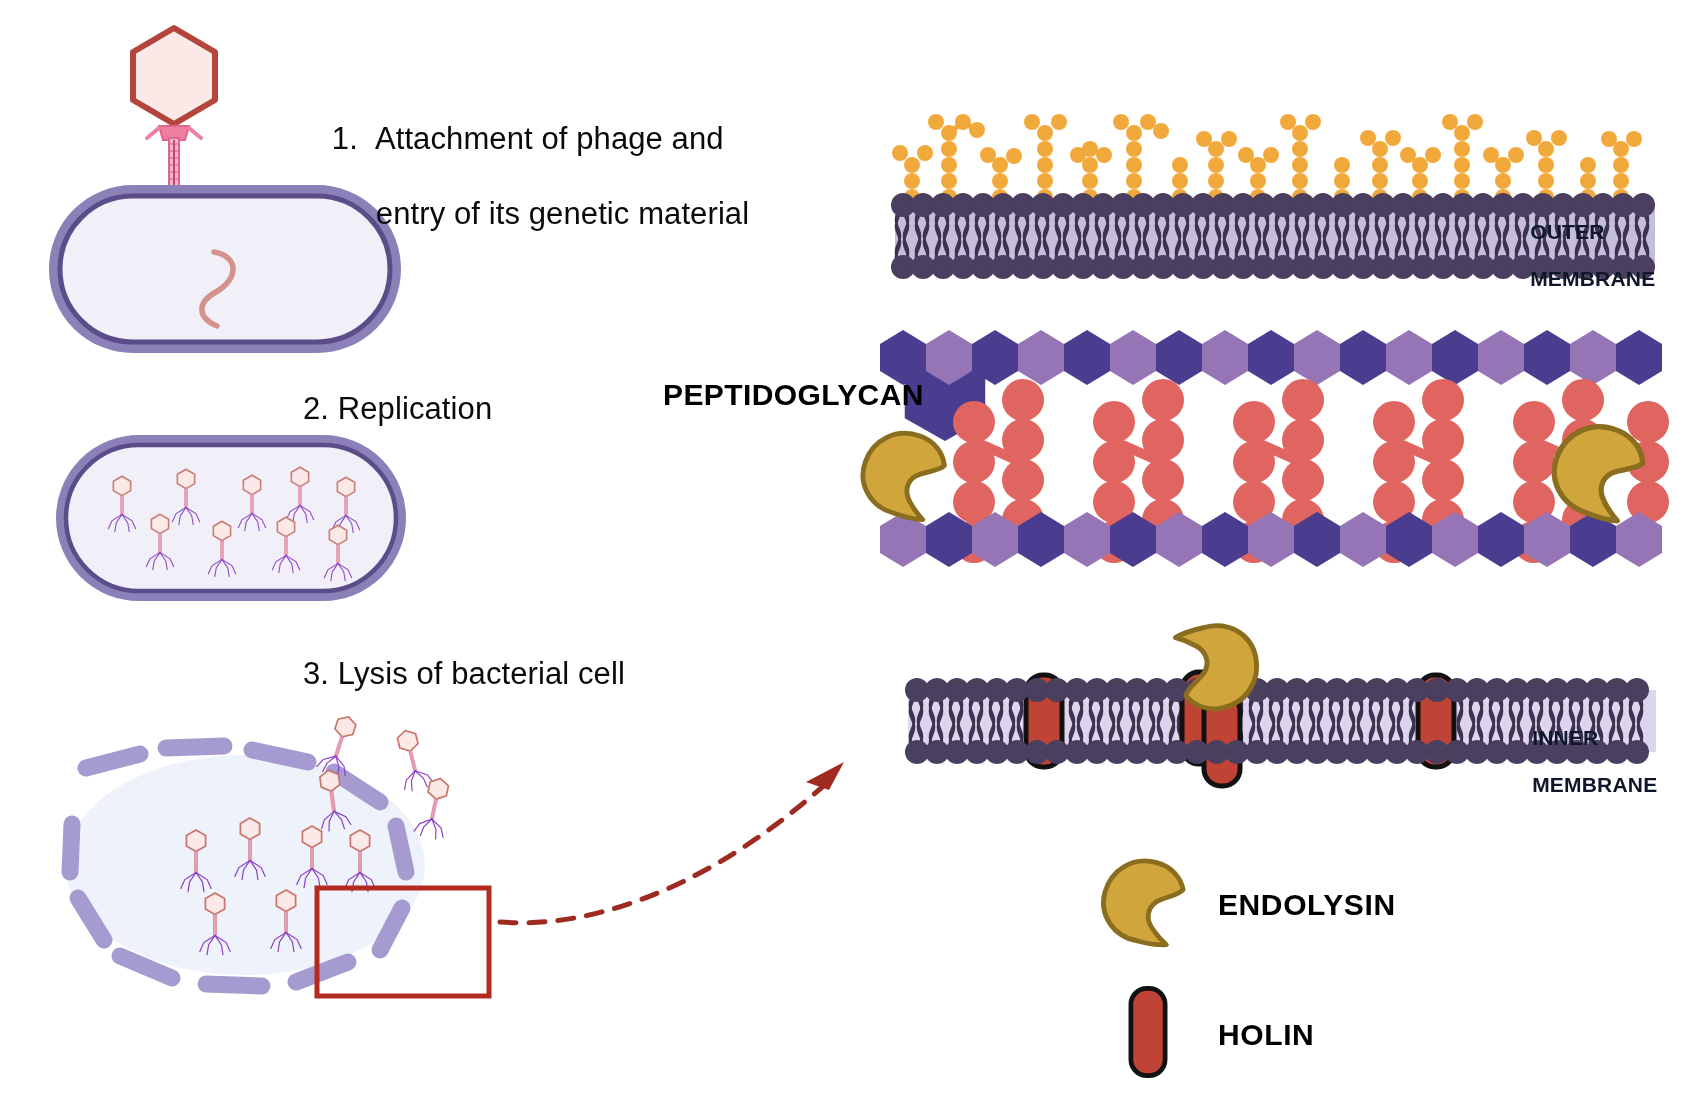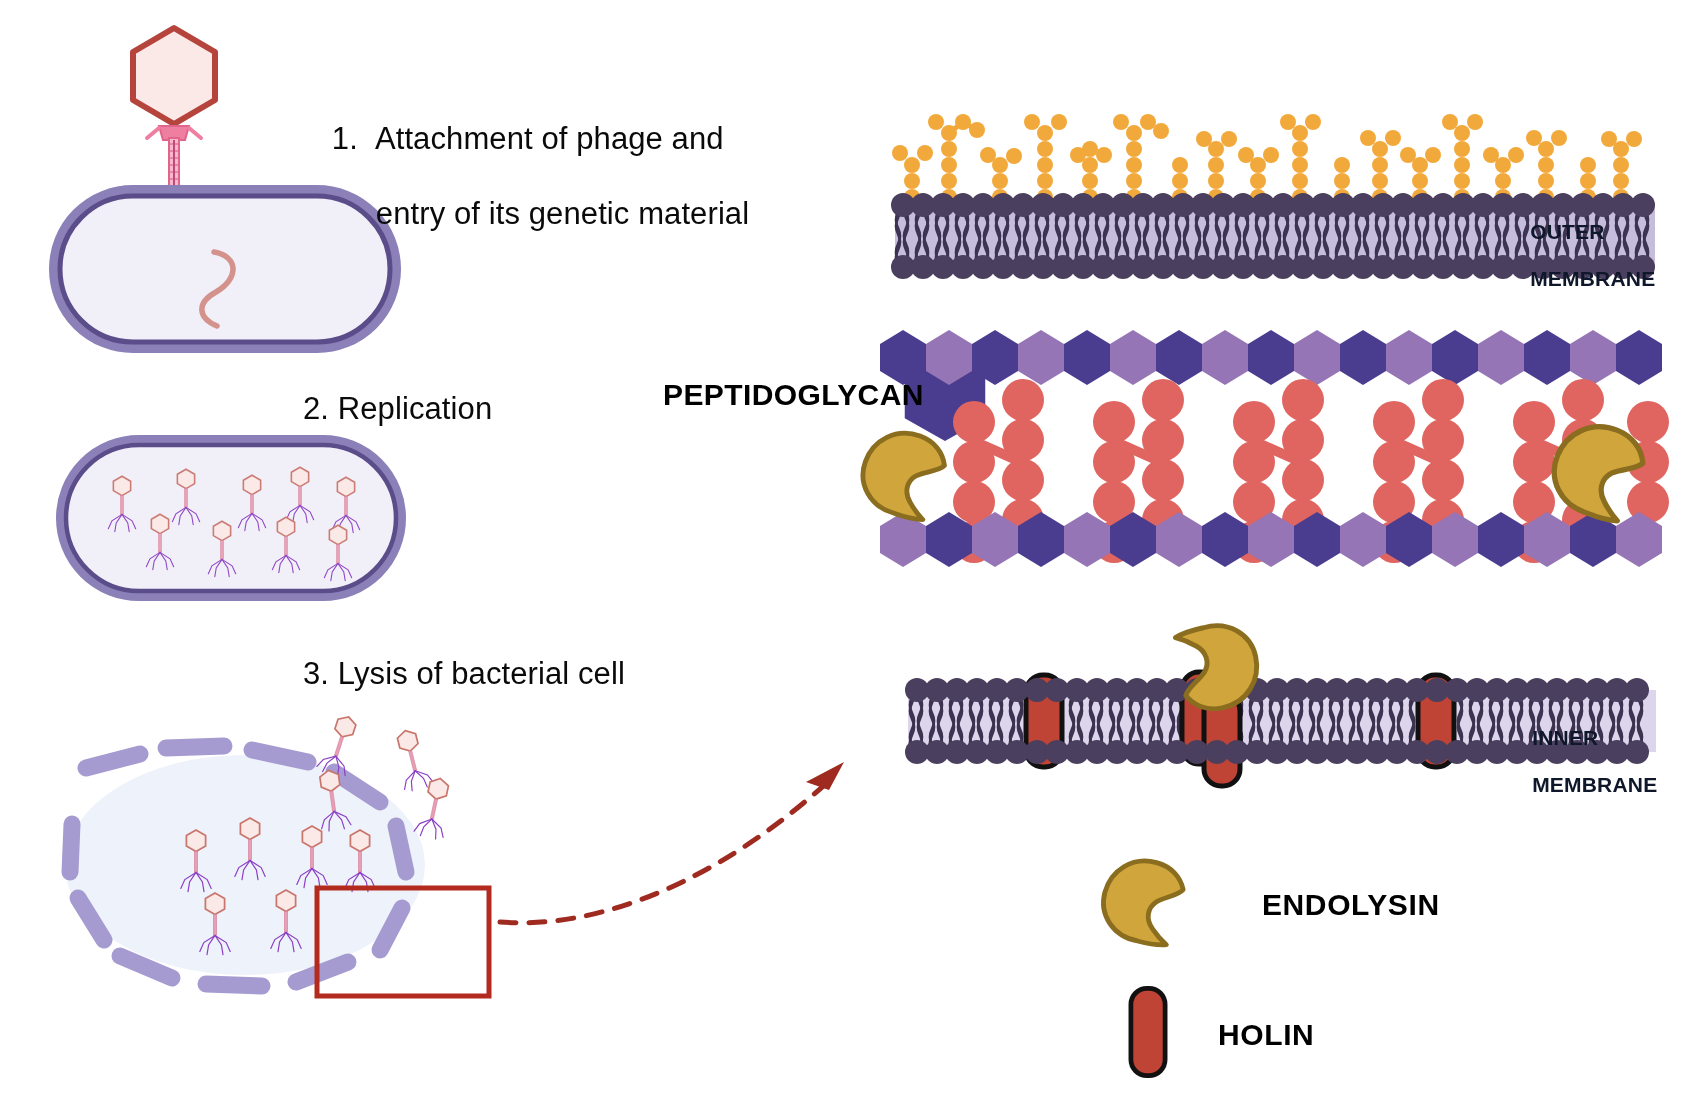--- a/index.html
+++ b/index.html
@@ -1126,17 +1126,17 @@
   <div class="mem-label" style="left:1506px; top:196px;">
     <span>OUTER</span><br>
     <span>MEMBRANE</span>
   </div>
 
   <div class="mem-label" style="left:1508px; top:702px;">
     <span>INNER</span><br>
     <span>MEMBRANE</span>
   </div>
 
-  <div class="legend-label" style="left:1262px; top:888px;">ENDOLYSIN</div>
+  <div class="legend-label" style="left:1218px; top:888px;">ENDOLYSIN</div>
 
   <div class="legend-label" style="left:1218px; top:1018px;">HOLIN</div>
 
 </div>
 
 </body></html>

